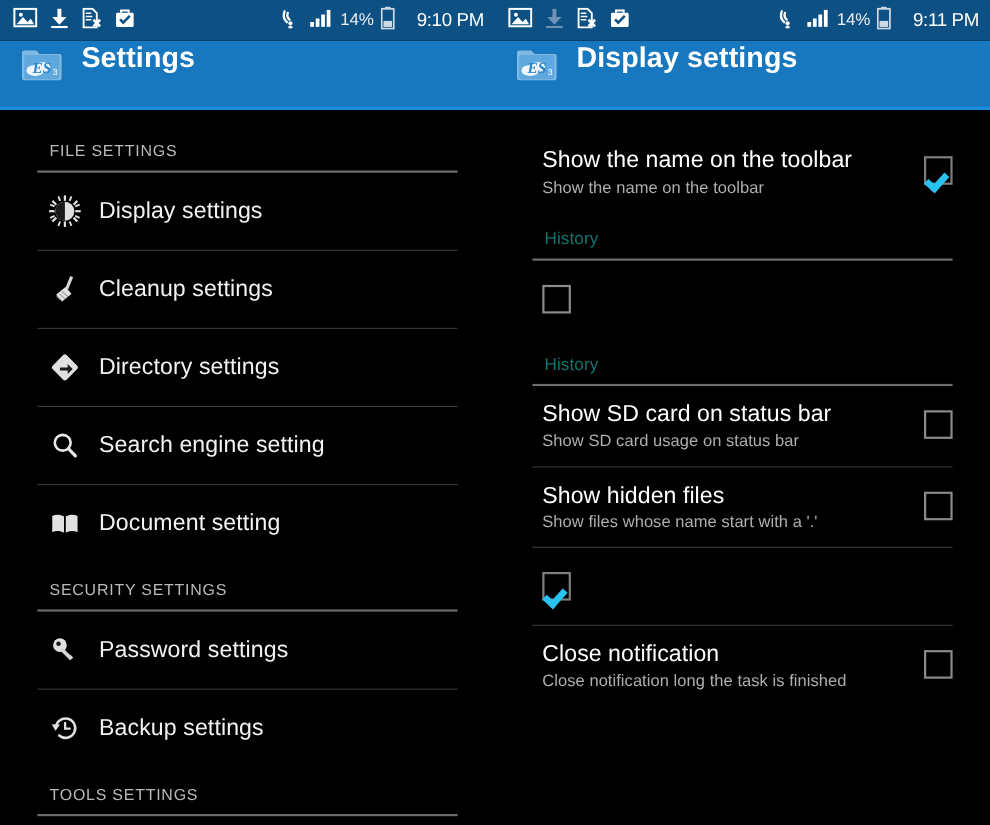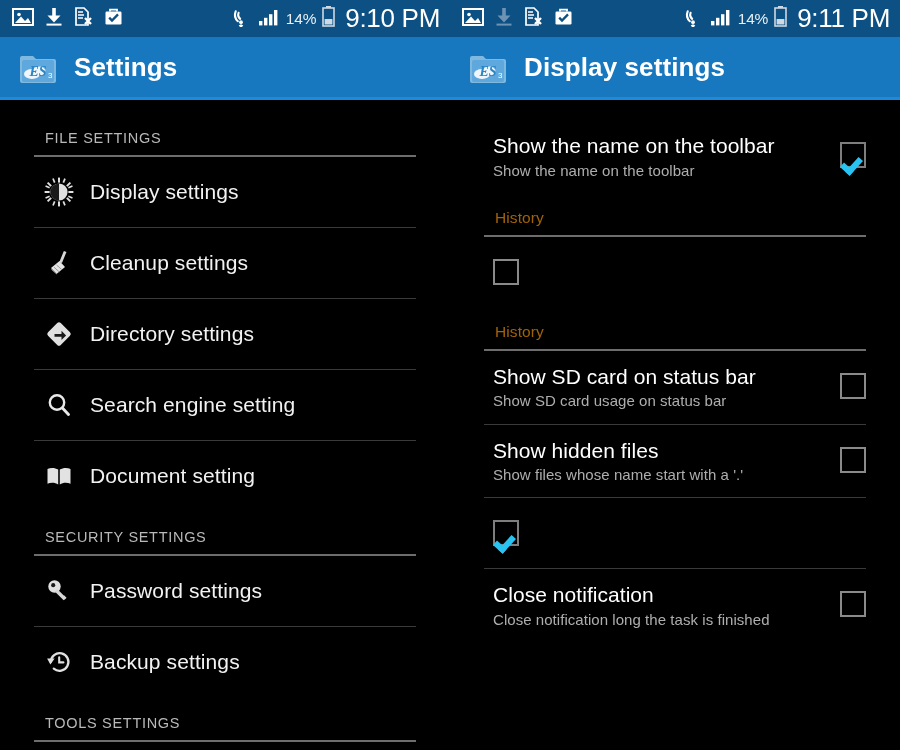--- a/index.html
+++ b/index.html
@@ -54,31 +54,31 @@
     gap: 6px;
   }
   .sb-icon { display: block; }
   .sb-pct {
     color: #e9eef3;
     font-size: 15.5px;
     letter-spacing: -0.2px;
   }
   .sb-time {
     color: #ffffff;
-    font-size: 26px;
+    font-size: 17px;
     letter-spacing: -0.3px;
-    margin-left: 4px;
+    margin-left: 14px;
   }
 
   
   .appbar {
     height: 63px;
     background: #1777bf;
     display: flex;
-    align-items: center;
+    align-items: flex-start;
     padding-left: 18px;
     box-sizing: border-box;
     border-bottom: 3px solid #1e8ade;
   }
   .applogo {
     width: 40px;
     height: 40px;
     position: relative;
     flex: 0 0 auto;
     margin-right: 16px;
@@ -184,21 +184,21 @@
   }
   .cbox.on {
     border-color: #7e7e7e;
   }
   .pref-divider {
     height: 1px;
     background: #3a3a3a;
     margin: 0 22px;
   }
   .pref-group-header {
-    color: #a16207;
+    color: #0f766e;
     font-size: 15.5px;
     padding: 16px 0 8px 33px;
     letter-spacing: 0.1px;
   }
   .spacer-sm { height: 8px; }
 </style>
 </head>
 <body>
 
 <div class="screen">

